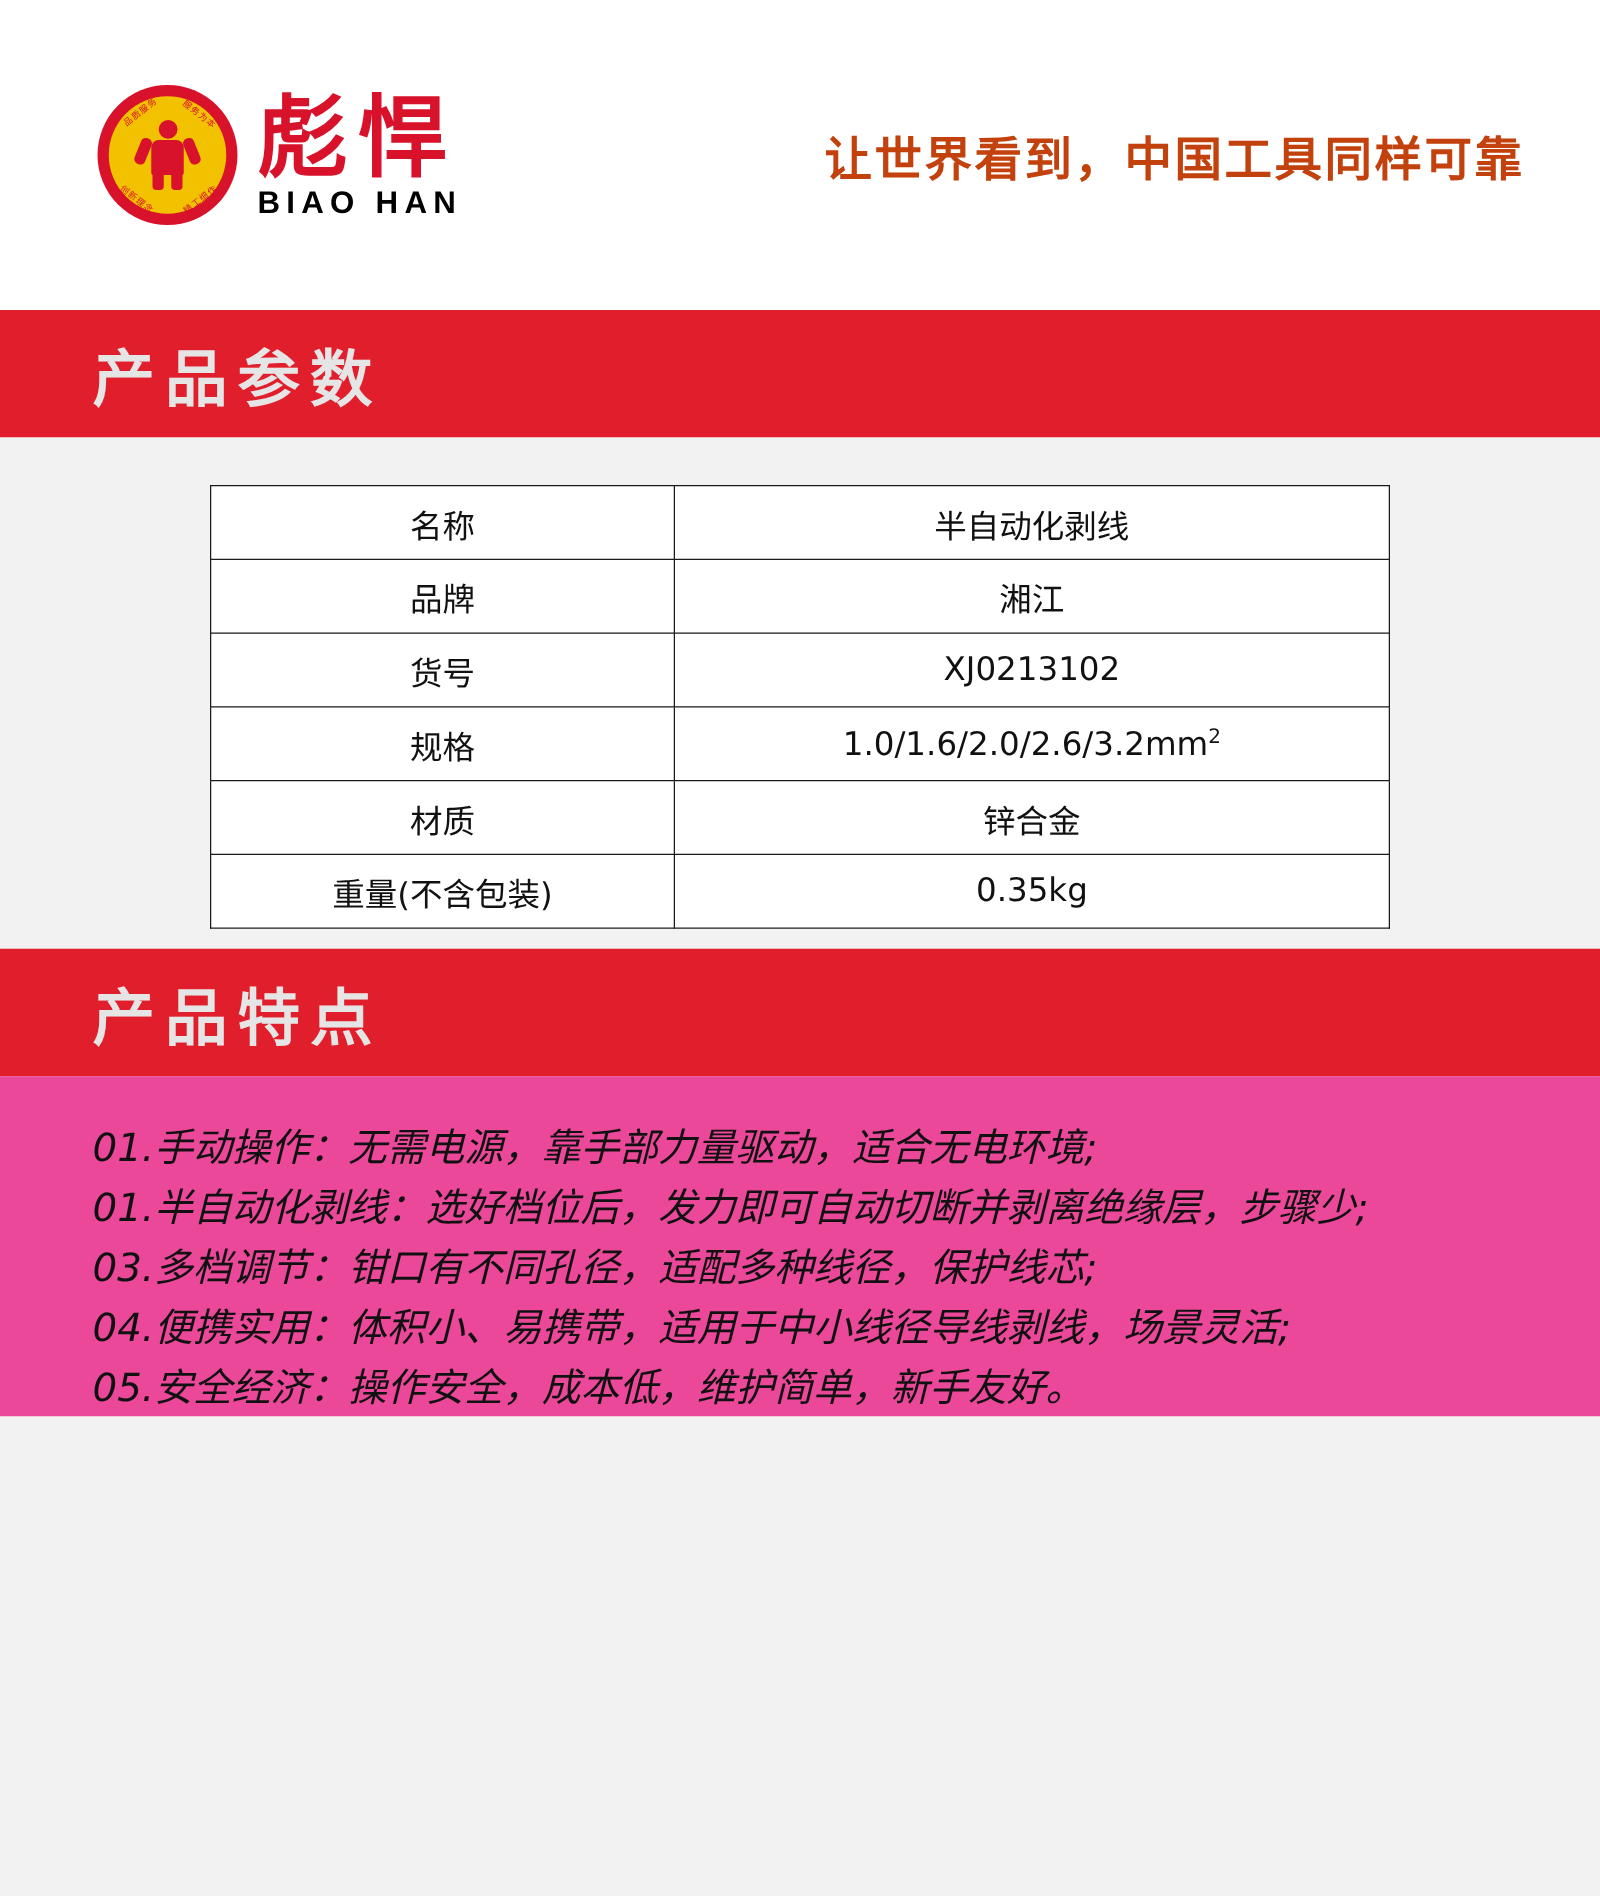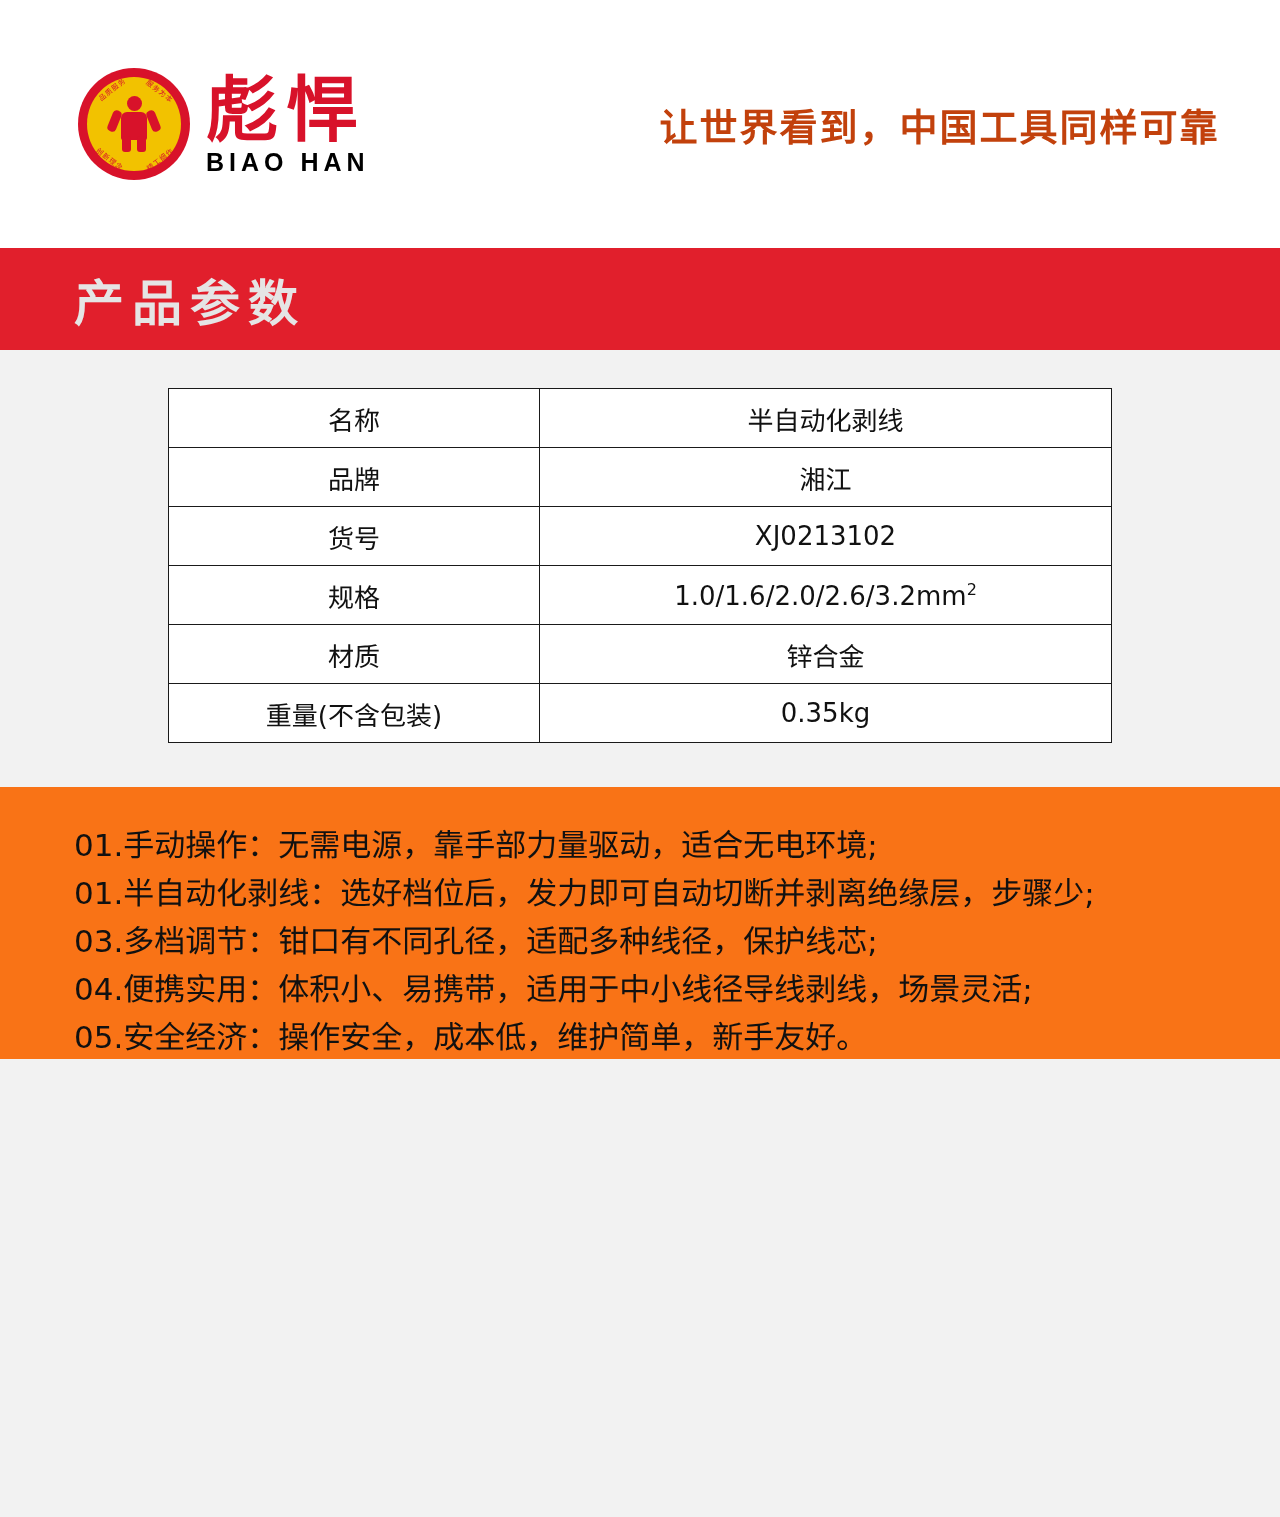--- a/index.html
+++ b/index.html
@@ -158,21 +158,21 @@
     color: #e5e5e5;
     font-size: 50px;
     font-weight: bold;
     letter-spacing: 8px;
     font-family: "DejaVu Sans", "Liberation Sans", sans-serif;
   }
 
   
   .spec-area {
     background: #f2f2f2;
-    padding: 38px 0 44px 0;
+    padding: 38px 0 16px 0;
   }
   table.spec {
     border-collapse: collapse;
     margin: 0 auto;
     width: 944px;
     background: #ffffff;
     table-layout: fixed;
   }
   table.spec td {
     border: 1px solid #1a1a1a;
@@ -181,22 +181,23 @@
     font-size: 26px;
     color: #111111;
     font-family: "DejaVu Sans", "Liberation Sans", sans-serif;
     padding: 0 6px;
   }
   table.spec td.key { width: 358px; }
   table.spec sup { font-size: 16px; vertical-align: super; }
 
   
   .features {
-    background: #f97316;
+    background: #ec4899;
     padding: 36px 0 0 0;
+    font-style: italic;
   }
   .feature-row {
     display: flex;
     align-items: flex-start;
     font-size: 31px;
     line-height: 1.42;
     color: #111111;
     margin: 0 74px 4px 74px;
     font-family: "DejaVu Sans", "Liberation Sans", sans-serif;
   }
@@ -267,20 +268,23 @@
           <td class="val">锌合金</td>
         </tr>
         <tr>
           <td class="key">重量(不含包装)</td>
           <td class="val">0.35kg</td>
         </tr>
       </tbody>
     </table>
   </div>
 
+  <div class="section-banner">
+    <div class="section-title">产品特点</div>
+  </div>
 
   <div class="features">
     <div class="feature-row">
       <span class="feature-index">01.</span>
       <span class="feature-text">手动操作：无需电源，靠手部力量驱动，适合无电环境;</span>
     </div>
     <div class="feature-row">
       <span class="feature-index">01.</span>
       <span class="feature-text">半自动化剥线：选好档位后，发力即可自动切断并剥离绝缘层，步骤少;</span>
     </div>

